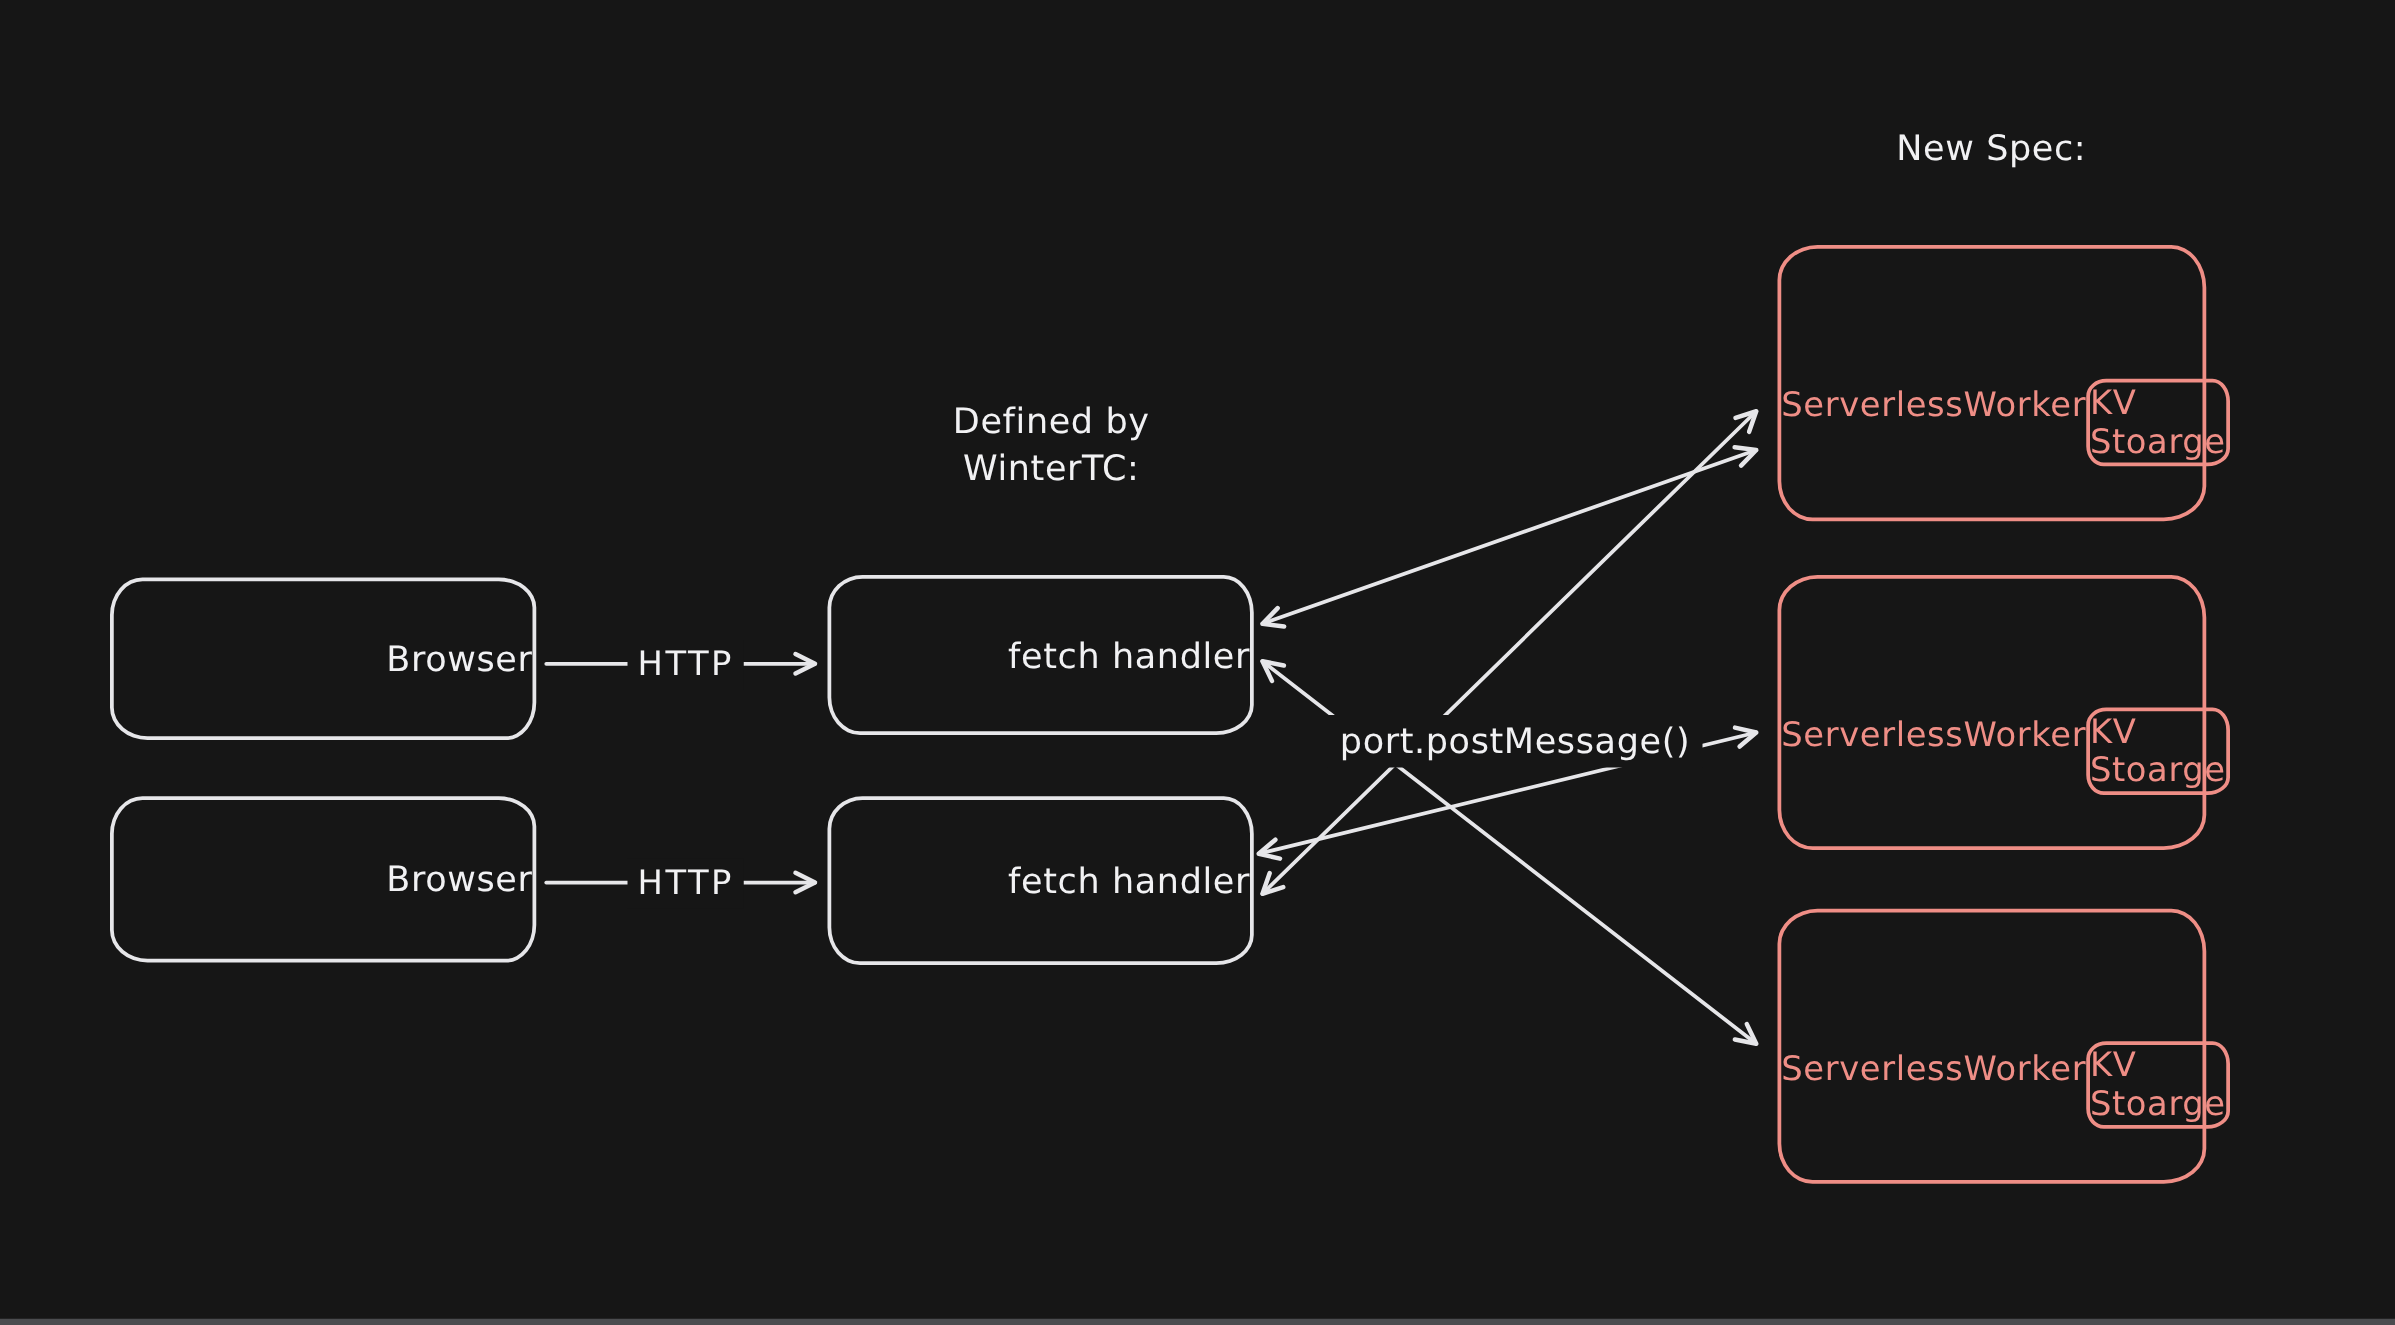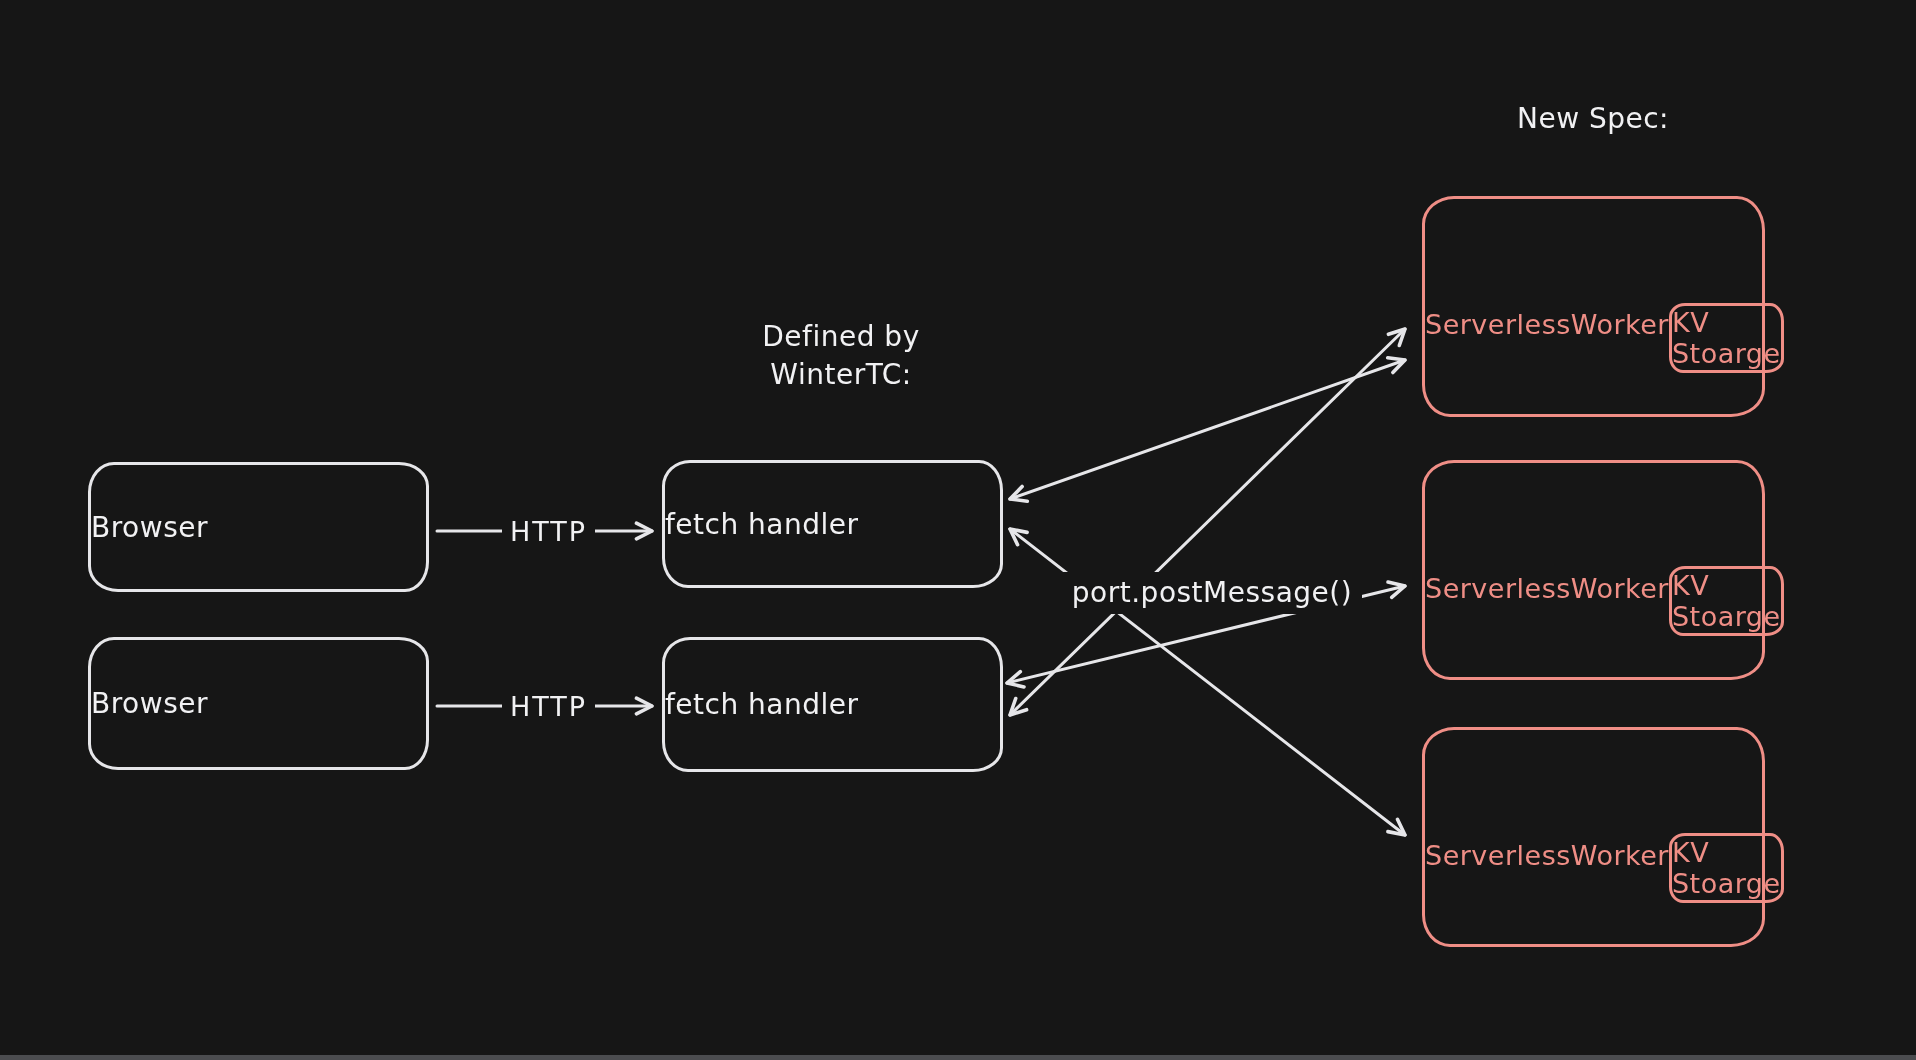--- a/index.html
+++ b/index.html
@@ -30,21 +30,21 @@
     stroke: var(--stroke);
     stroke-width: 3;
     fill: none;
     stroke-linecap: round;
     stroke-linejoin: round;
   }
   .node {
     position: absolute;
     border: 3px solid var(--stroke);
     color: var(--ink);
-    display: flex; align-items: center; justify-content: flex-start;
+    display: flex; align-items: center; justify-content: flex-end;
     font-size: 28px;
     letter-spacing: 0.5px;
   }
   .browser  { border-radius: 26px 30px 24px 30px / 30px 24px 30px 26px; }
   .fetch    { border-radius: 28px 24px 30px 26px / 26px 30px 24px 30px; }
   .worker {
     border-color: var(--accent);
     color: var(--accent);
     flex-direction: row;
     justify-content: flex-start;

